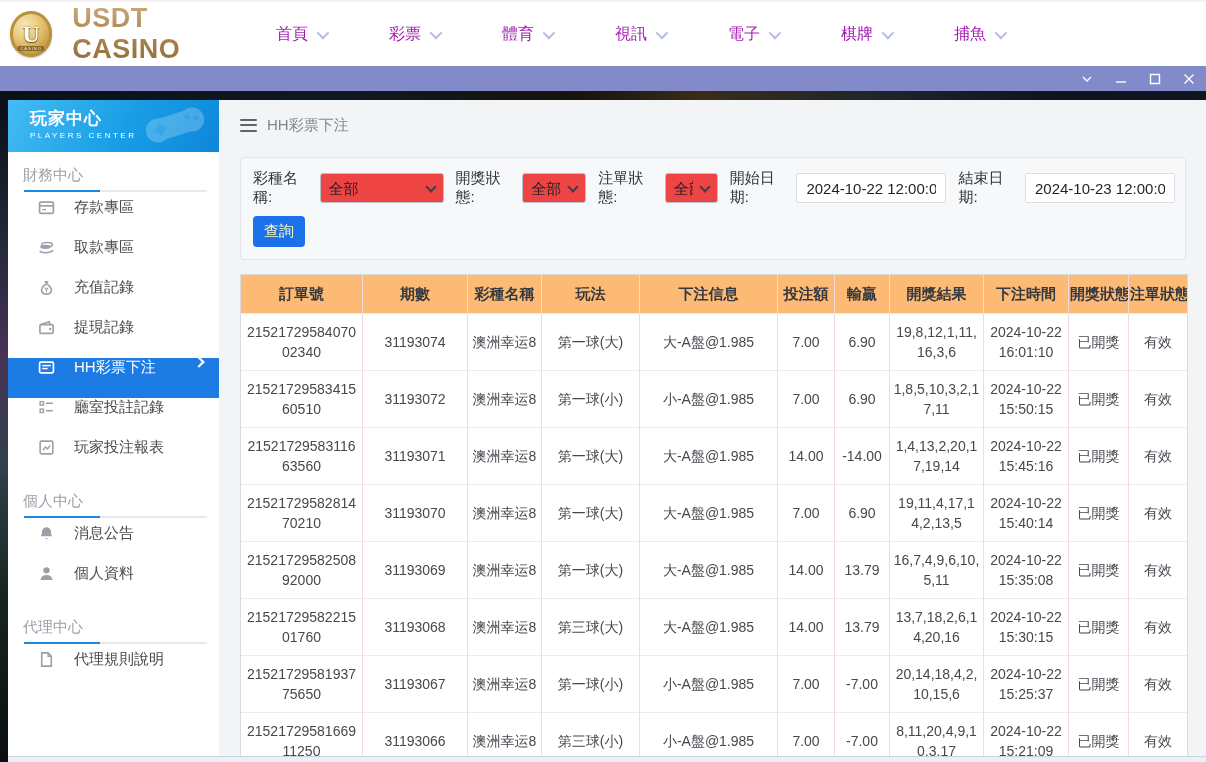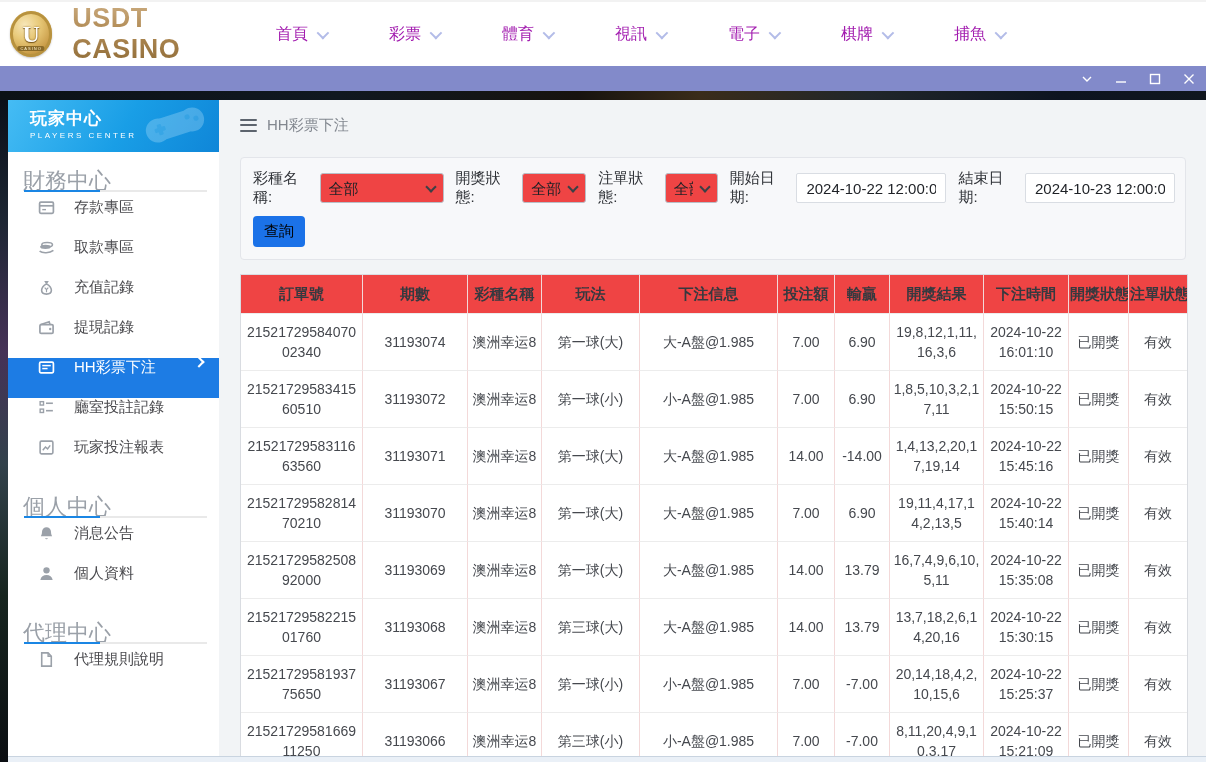--- a/index.html
+++ b/index.html
@@ -30,21 +30,21 @@
   .bg-strip { height:9px; background:linear-gradient(90deg,#0c1116 0%,#101820 28%,#17130e 48%,#3a2c1a 58%,#20262a 72%,#0d1420 88%,#10161e 100%); }
   .main { position:absolute; top:100px; left:0; right:0; bottom:0; display:flex; }
   .left-edge { width:8px; background:linear-gradient(180deg,#0a0f18 0%,#1d2633 18%,#463257 38%,#32414b 55%,#17251f 75%,#0b0e12 100%); }
 
   
   .sidebar { width:211px; background:#fff; flex:none; overflow:hidden; }
   .sb-header { height:52px; background:linear-gradient(120deg,#45bcf4 0%,#199ee6 55%,#0f86d8 100%); color:#fff; padding:7px 0 0 22px; position:relative; }
   .sb-title { font-size:17px; font-weight:bold; letter-spacing:1px; }
   .sb-sub { font-size:8px; letter-spacing:2.5px; margin-top:1px; }
   .sb-deco { position:absolute; right:8px; top:4px; opacity:.28; }
-  .section-title { font-size:22px; color:#9aa0a8; padding:14px 0 0 15px; height:38px; }
+  .section-title { font-size:15px; color:#9aa0a8; padding:14px 0 0 15px; height:38px; }
   .section-divider { height:2px; background:#e9e9e9; margin:0 12px 6px 16px; position:relative; }
   .section-divider::before { content:''; position:absolute; left:0; top:0; height:2px; width:76px; background:#1a86e4; }
   .sb-item { height:40px; display:flex; align-items:flex-start; padding-left:29px; gap:19px; font-size:15px; color:#4a4a4e; cursor:pointer; position:relative; }
   .sb-item .ic { width:18px; height:18px; color:#9ba1a9; flex:none; display:flex; align-items:center; justify-content:center; }
   .sb-item.active { background:#1d7ce4; color:#fff; }
   .sb-item.active .ic { color:#fff; }
   .sb-item.active .chev-right { position:absolute; right:16px; width:8px; height:8px; border-right:2px solid #fff; border-top:2px solid #fff; transform:rotate(45deg); }
 
   
   .content { flex:1; background:#f2f4f6; padding:0 20px 0 21px; overflow:hidden; }
@@ -54,25 +54,25 @@
 
   .filter-panel { background:#f7f8fa; border:1px solid #e3e5ea; border-radius:4px; padding:11px 10px 12px 12px; margin-top:7px; }
   .filter-row { display:flex; align-items:center; font-size:15px; color:#2f3237; }
   .filter-row label { margin-right:5px; }
   .filter-row label.sp { margin-left:12px; }
   .select-wrap { position:relative; display:inline-block; }
   .select-wrap select { appearance:none; -webkit-appearance:none; border:1px solid #b9bfc7; border-radius:3px; background:#ef4444; height:30px; font-size:15px; color:#1e2126; padding:0 24px 0 8px; font-family:inherit; }
   .select-wrap::after { content:''; position:absolute; right:9px; top:10px; width:6px; height:6px; border-right:2px solid #3c4046; border-bottom:2px solid #3c4046; transform:rotate(45deg); pointer-events:none; }
   .sel-lottery select { width:124px; } .sel-draw select { width:64px; } .sel-order select { width:53px; }
   .date-input { width:150px; height:30px; border:1px solid #d9dde3; border-radius:2px; background:#fff; font-size:15px; color:#1e2126; padding:0 9px; font-family:inherit; }
-  .search-btn { margin-top:9px; width:52px; height:31px; background:#1b72e8; color:#000000; border:none; border-radius:4px; font-size:15px; cursor:pointer; font-family:inherit; }
+  .search-btn { margin-top:9px; width:52px; height:31px; background:#1b72e8; color:#fef9c3; border:none; border-radius:4px; font-size:15px; cursor:pointer; font-family:inherit; }
 
   
   .bet-table { margin-top:14px; width:100%; border-collapse:separate; border-spacing:0; table-layout:fixed; background:#fff; border:1px solid #d9dce1; }
-  .bet-table th { background:#ef4444; height:38px; font-size:15px; font-weight:bold; color:#36393f; text-align:center; padding:0 1px; overflow:hidden; white-space:nowrap; }
+  .bet-table th { background:#fdba74; height:38px; font-size:15px; font-weight:bold; color:#36393f; text-align:center; padding:0 1px; overflow:hidden; white-space:nowrap; }
   .bet-table td { height:57px; font-size:14px; color:#45484e; text-align:center; vertical-align:middle; padding:2px 3px; line-height:20px; word-break:break-all; background:#fff; }
   .bet-table th + th, .bet-table td + td { border-left:1px solid #f3d9d9; }
   .bet-table tbody tr td { border-top:1px solid #ececec; }
 
   .bottom-strip { position:absolute; left:8px; right:0; bottom:0; height:6px; background:#eaf0f7; border-top:1px solid #c9d4e0; z-index:5; }
 </style>
 </head>
 <body>
 
 <div class="topbar">

